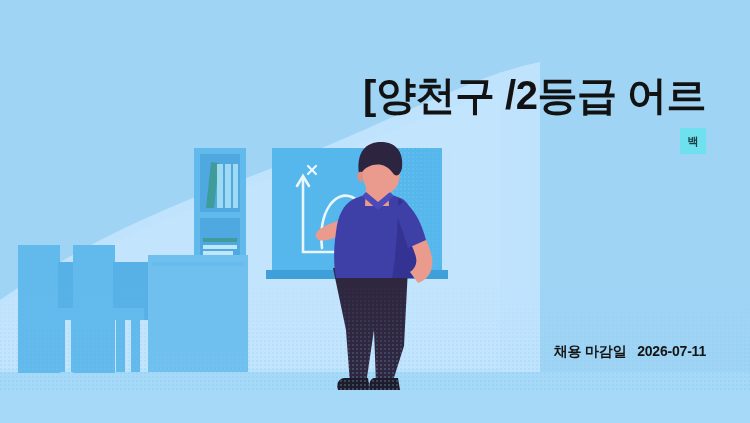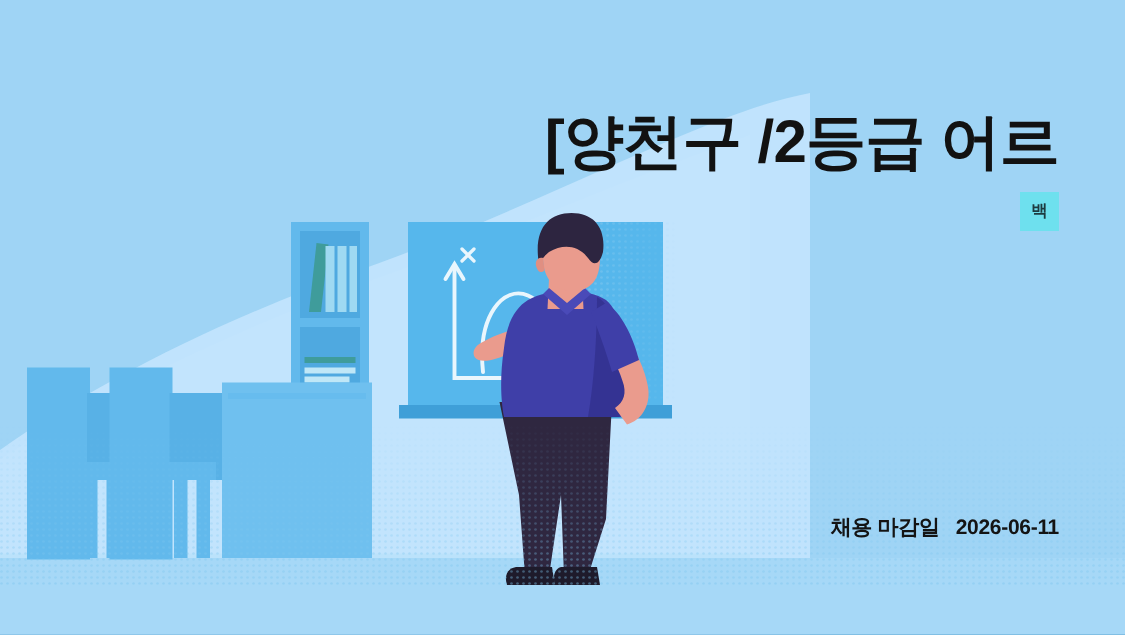--- a/index.html
+++ b/index.html
@@ -3,21 +3,21 @@
 <meta charset="utf-8">
 <style>
   html,body{margin:0;padding:0;}
   body{
     width:750px;height:423px;overflow:hidden;
     font-family:"Liberation Sans","DejaVu Sans",sans-serif;
     background:#9fd4f5;
   }
   .poster{
     position:relative;width:750px;height:423px;overflow:hidden;
-    background:#0369a1;
+    background:#737373;
   }
   .bg-svg{position:absolute;inset:0;width:750px;height:423px;display:block;}
 
   
   .title{
     position:absolute;left:0;top:72px;width:706px;
     text-align:right;
     font-size:40px;font-weight:700;line-height:1.15;
     color:#121212;letter-spacing:-0.5px;
     white-space:nowrap;overflow:hidden;
@@ -173,16 +173,16 @@
   </svg>
 
   <div class="title">[양천구 /2등급 어르</div>
 
   <div class="company-row">
     <div class="logo-badge">백</div>
   </div>
 
   <div class="deadline">
     <span>채용 마감일</span>
-    <span class="dl-date">2026-06-11</span>
+    <span class="dl-date">2026-07-11</span>
   </div>
 
 </div>
 
 </body></html>

